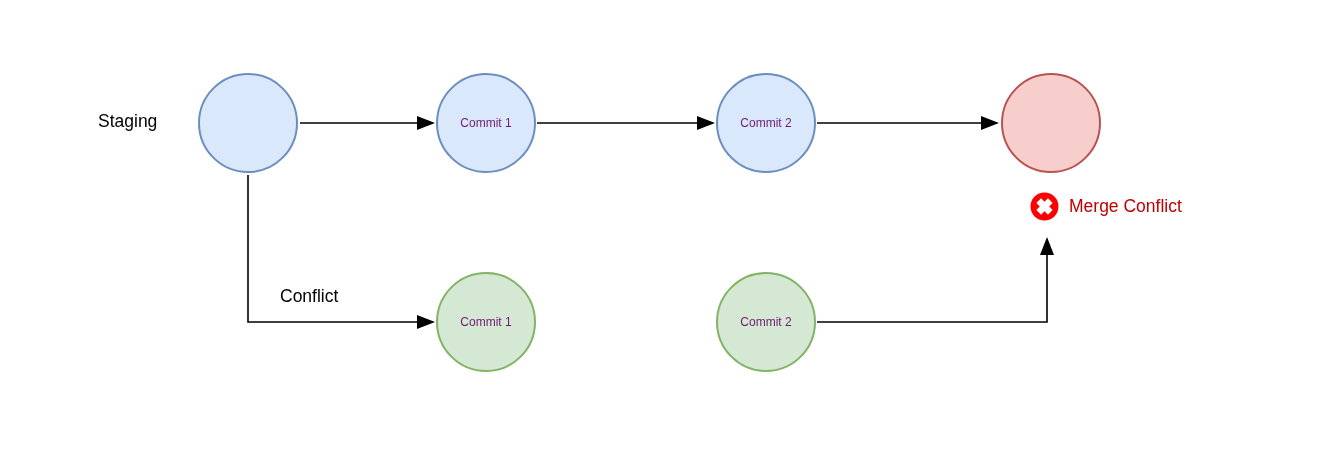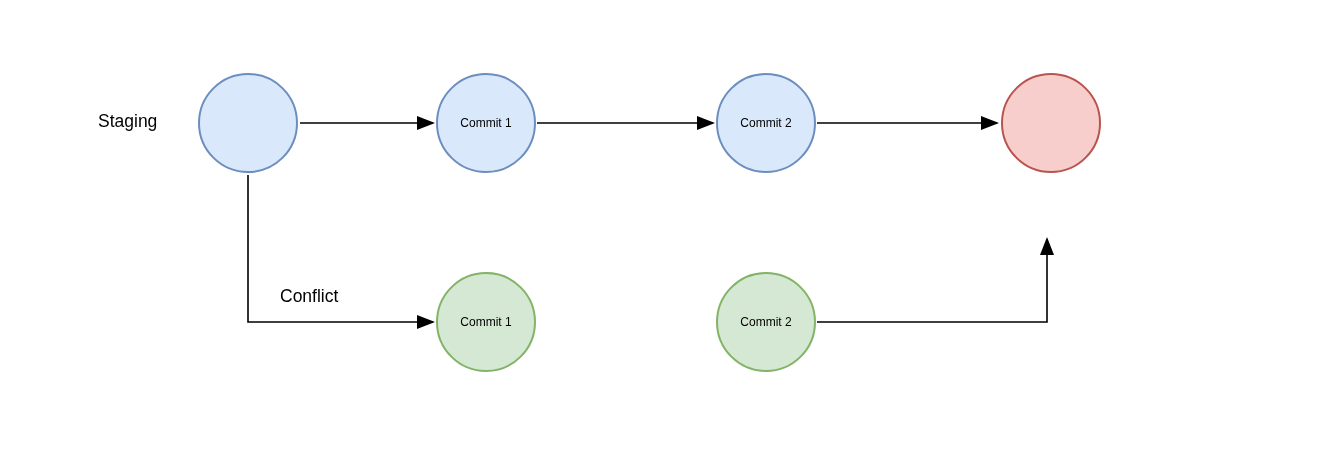--- a/index.html
+++ b/index.html
@@ -30,21 +30,21 @@
   .node {
     position: absolute;
     width: 100px;
     height: 100px;
     border-radius: 50%;
     box-sizing: border-box;
     display: flex;
     align-items: center;
     justify-content: center;
     font-size: 12px;
-    color: #000000;
+    color: #701a75;
     text-align: center;
   }
   .node-staging {
     background: var(--staging-node-fill, #dae8fc);
     border: 2px solid var(--staging-node-stroke, #6c8ebf);
   }
   .node-feature {
     background: var(--feature-node-fill, #d5e8d4);
     border: 2px solid var(--feature-node-stroke, #82b366);
   }
@@ -120,14 +120,22 @@
   </div>
 
   <div class="node node-feature pos-feature-c1">
     <span>Commit 1</span>
   </div>
 
   <div class="node node-feature pos-feature-c2">
     <span>Commit 2</span>
   </div>
 
+  <div class="conflict-group">
+    <svg class="error-icon" viewBox="0 0 28 28" xmlns="http://www.w3.org/2000/svg">
+      <circle cx="14" cy="14" r="13.5" style="fill: var(--error-icon-fill, #ff0000);"></circle>
+      <line x1="8.4" y1="8.4" x2="19.6" y2="19.6" style="stroke: var(--error-icon-x, #ffffff); stroke-width: 6.4; stroke-linecap: butt;"></line>
+      <line x1="19.6" y1="8.4" x2="8.4" y2="19.6" style="stroke: var(--error-icon-x, #ffffff); stroke-width: 6.4; stroke-linecap: butt;"></line>
+    </svg>
+    <span class="conflict-label">Merge Conflict</span>
+  </div>
 
 </div>
 
 </body></html>

